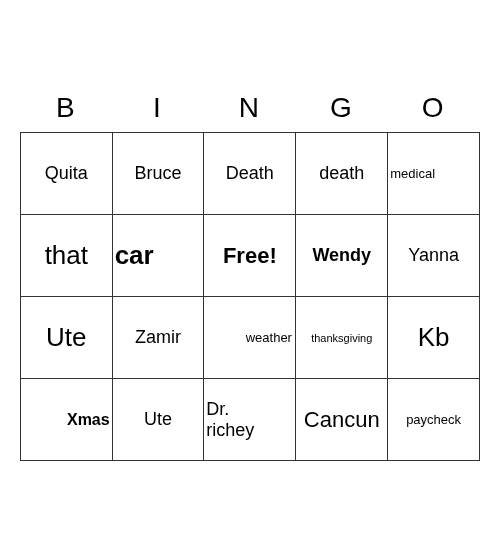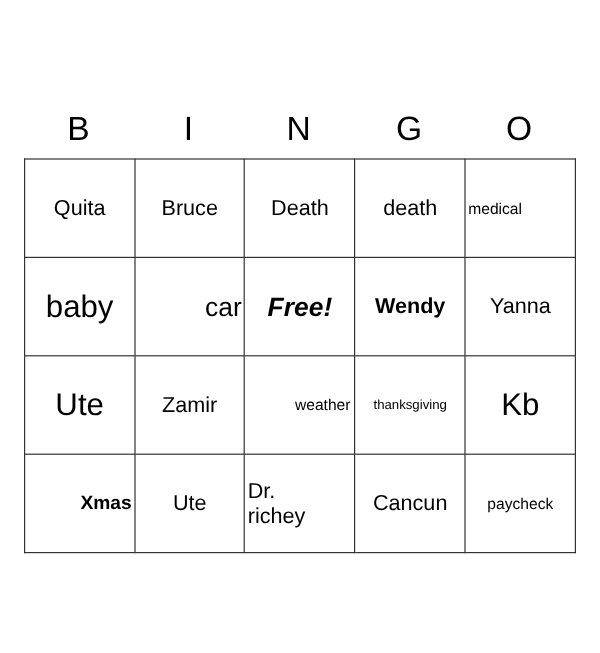--- a/index.html
+++ b/index.html
@@ -53,34 +53,34 @@
   </thead>
   <tbody id="bingo-body">
       <tr>
         <td style="height: 82px; width: 92px; font-size: 18px; font-weight: normal; vertical-align: middle; ">Quita</td>
         <td style="height: 82px; width: 92px; font-size: 18px; font-weight: normal; vertical-align: middle; text-align: center;">Bruce</td>
         <td style="height: 82px; width: 92px; font-size: 18px; font-weight: normal; vertical-align: middle; text-align: center;">Death</td>
         <td style="height: 82px; width: 92px; font-size: 18px; font-weight: normal; vertical-align: middle; text-align: center;">death</td>
         <td style="height: 82px; width: 92px; font-size: 13px; font-weight: normal; vertical-align: middle; text-align: left;">medical</td>
       </tr>
       <tr>
-        <td style="height: 82px; width: 92px; font-size: 26px; font-weight: normal; vertical-align: middle; text-align: center;">baby</td>
-        <td style="height: 82px; width: 92px; font-size: 22px; font-weight: normal; vertical-align: middle; text-align: right;">car</td>
-        <td style="height: 82px; width: 92px; font-size: 22px; font-weight: bold; vertical-align: middle; text-align: center; font-style: italic;">Free!</td>
+        <td style="height: 82px; width: 92px; font-size: 26px; font-weight: normal; vertical-align: middle; text-align: center;">that</td>
+        <td style="height: 82px; width: 92px; font-size: 26px; font-weight: bold; vertical-align: middle; text-align: left;">car</td>
+        <td style="height: 82px; width: 92px; font-size: 22px; font-weight: bold; vertical-align: middle; text-align: center;">Free!</td>
         <td style="height: 82px; width: 92px; font-size: 18px; font-weight: bold; vertical-align: middle; text-align: center;">Wendy</td>
         <td style="height: 82px; width: 92px; font-size: 18px; font-weight: normal; vertical-align: middle; text-align: center;">Yanna</td>
       </tr>
       <tr>
         <td style="height: 82px; width: 92px; font-size: 26px; font-weight: normal; vertical-align: middle; text-align: center;">Ute</td>
         <td style="height: 82px; width: 92px; font-size: 18px; font-weight: normal; vertical-align: middle; text-align: center;">Zamir</td>
         <td style="height: 82px; width: 92px; font-size: 13px; font-weight: normal; vertical-align: middle; text-align: center; padding-left: 40px;">weather</td>
         <td style="height: 82px; width: 92px; font-size: 11px; font-weight: normal; vertical-align: middle; text-align: center;">thanksgiving</td>
         <td style="height: 82px; width: 92px; font-size: 26px; font-weight: normal; vertical-align: middle; text-align: center;">Kb</td>
       </tr>
       <tr>
         <td style="height: 82px; width: 92px; font-size: 16px; font-weight: bold; vertical-align: middle; text-align: right;">Xmas</td>
         <td style="height: 82px; width: 92px; font-size: 18px; font-weight: normal; vertical-align: middle; text-align: center;">Ute</td>
         <td style="height: 82px; width: 92px; font-size: 18px; font-weight: normal; vertical-align: middle; text-align: left;">Dr.<br>richey</td>
-        <td style="height: 82px; width: 92px; font-size: 18px; font-weight: normal; vertical-align: middle; text-align: center;">Cancun</td>
+        <td style="height: 82px; width: 92px; font-size: 22px; font-weight: normal; vertical-align: middle; text-align: center;">Cancun</td>
         <td style="height: 82px; width: 92px; font-size: 13px; font-weight: normal; vertical-align: middle; text-align: center;">paycheck</td>
       </tr>
     </tbody>
 </table>
 
 </body></html>

